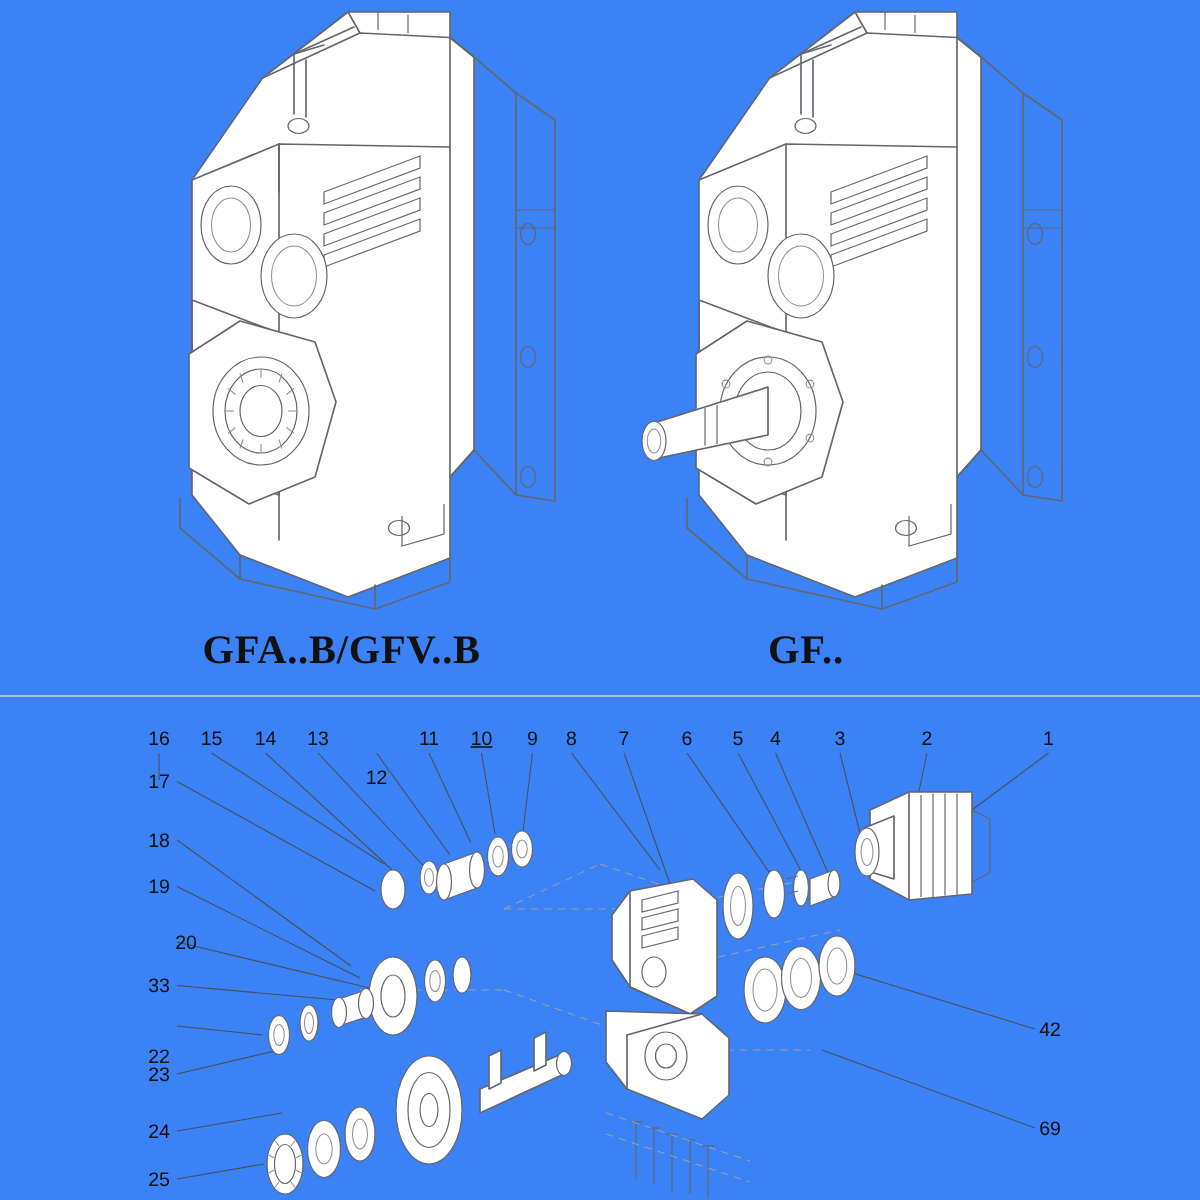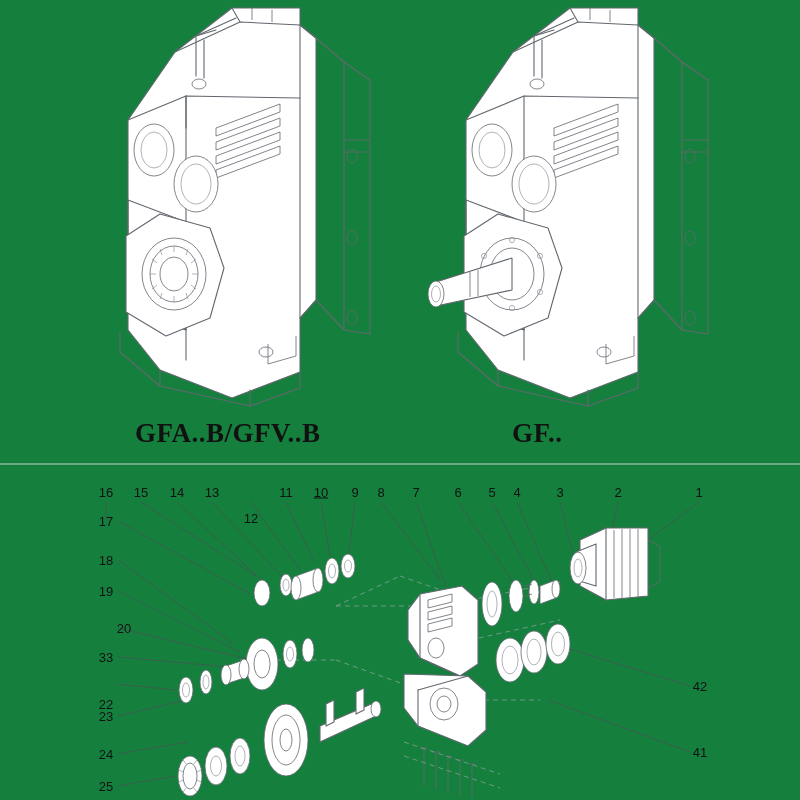--- a/index.html
+++ b/index.html
@@ -11,21 +11,21 @@
     width: 800px;
     height: 800px;
     overflow: hidden;
     font-family: "Liberation Serif", serif;
     color: #1a1a1a;
   }
   #stage {
     position: relative;
     width: 800px;
     height: 800px;
-    background: #15803d;
+    background: #3b82f6;
   }
   .svg-layer {
     position: absolute;
     top: 0;
     left: 0;
     width: 800px;
     height: 800px;
   }
   .caption {
     position: absolute;
@@ -389,16 +389,16 @@
       <div class="lbl" style="left: 106px; top: 521px;">17</div>
       <div class="lbl" style="left: 106px; top: 560px;">18</div>
       <div class="lbl" style="left: 106px; top: 591px;">19</div>
       <div class="lbl" style="left: 106px; top: 628px; margin-left: 18px;">20</div>
       <div class="lbl" style="left: 106px; top: 657px;">33</div>
       <div class="lbl" style="left: 106px; top: 684px; margin-top: 20px;">22</div>
       <div class="lbl" style="left: 106px; top: 716px;">23</div>
       <div class="lbl" style="left: 106px; top: 754px;">24</div>
       <div class="lbl" style="left: 106px; top: 786px;">25</div>
       <div class="lbl" style="left: 700px; top: 686px;">42</div>
-      <div class="lbl" style="left: 700px; top: 752px;">41</div>
+      <div class="lbl" style="left: 700px; top: 752px;">69</div>
     </div>
 
 </div>
 
 </body></html>

